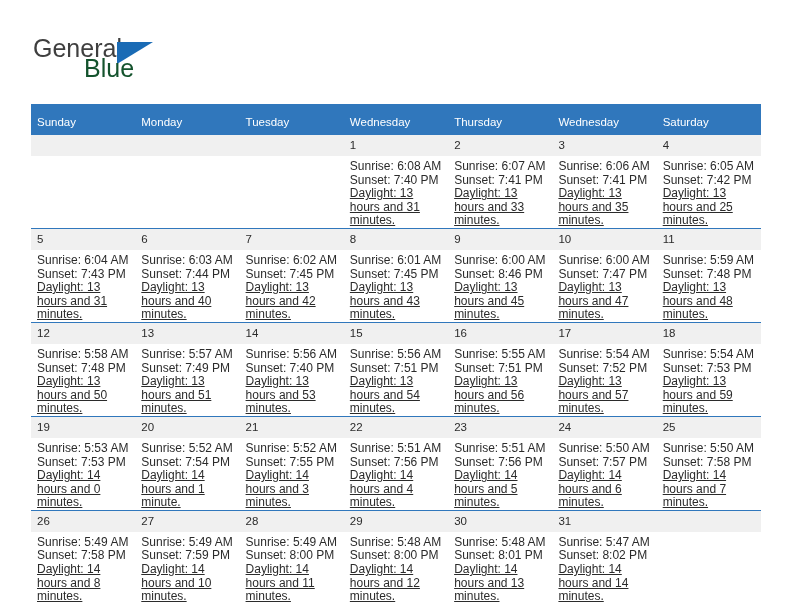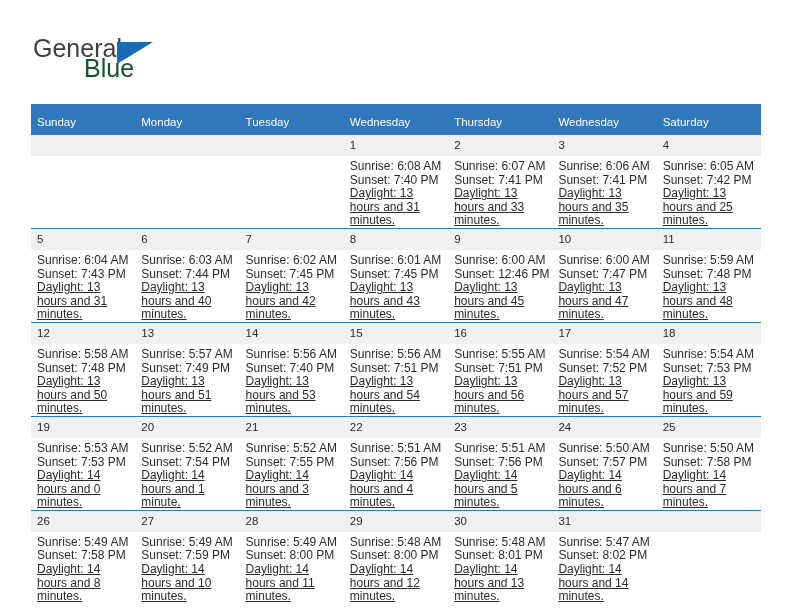--- a/index.html
+++ b/index.html
@@ -238,21 +238,21 @@
             <div class="info">
               <div>Sunrise: 6:01 AM</div>
               <div>Sunset: 7:45 PM</div>
               <div class="daylight">Daylight: 13 hours and 43 minutes.</div>
             </div>
           </td>
           <td>
             <div class="daynum">9</div>
             <div class="info">
               <div>Sunrise: 6:00 AM</div>
-              <div>Sunset: 12:46 PM</div>
+              <div>Sunset: 8:46 PM</div>
               <div class="daylight">Daylight: 13 hours and 45 minutes.</div>
             </div>
           </td>
           <td>
             <div class="daynum">10</div>
             <div class="info">
               <div>Sunrise: 6:00 AM</div>
               <div>Sunset: 7:47 PM</div>
               <div class="daylight">Daylight: 13 hours and 47 minutes.</div>
             </div>

